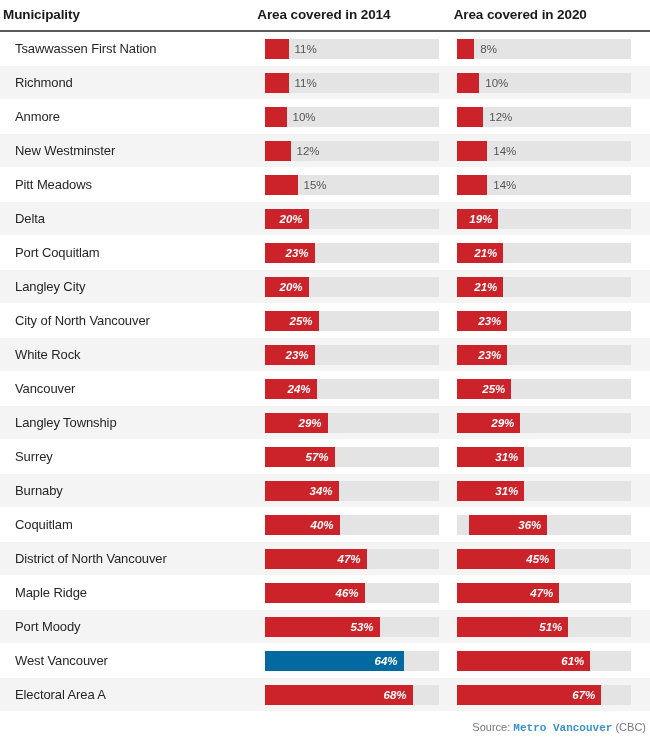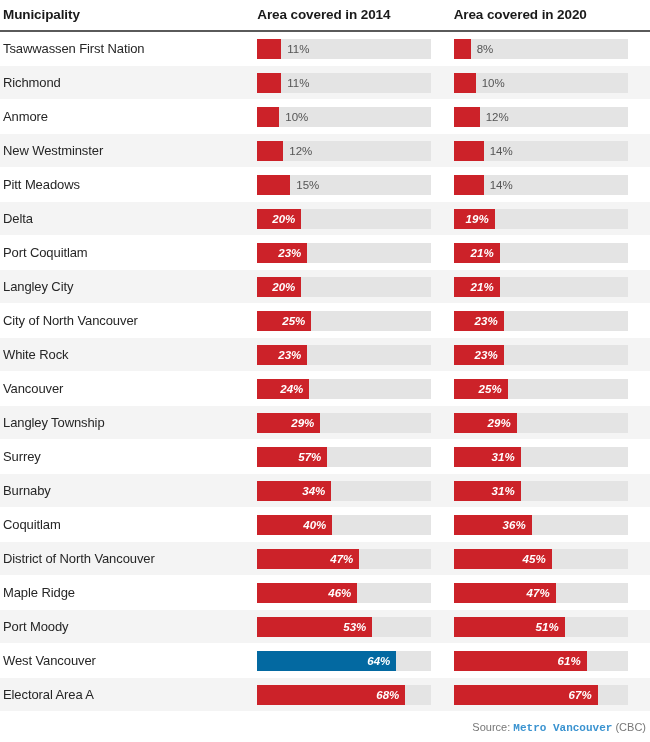--- a/index.html
+++ b/index.html
@@ -48,20 +48,21 @@
 
   
   .rows { width: 650px; }
 
   .row {
     display: flex;
     align-items: center;
     height: 34px;
     box-sizing: border-box;
     border-bottom: 1px solid #ffffff;
+    padding-left: 12px;
   }
   .row.odd  { background: #ffffff; }
   .row.even { background: #f4f4f4; }
 
   .cell-name {
     width: 262px;
     padding-left: 3px;
     box-sizing: border-box;
     font-size: 13px;
     color: #262626;
@@ -381,21 +382,21 @@
         <div class="cell-name">Coquitlam</div>
         <div class="cell-bar">
           <div class="track">
             <div class="bar" style="width: 75px; background: rgb(204, 34, 41);">
               <span class="bar-value-in">40%</span>
             </div>
           </div>
         </div>
         <div class="cell-bar">
           <div class="track">
-            <div class="bar" style="width: 78px; background: rgb(204, 34, 41);">
+            <div class="bar" style="width: 78px; background: rgb(204, 34, 41); margin-left: 12px;">
               <span class="bar-value-in">36%</span>
             </div>
           </div>
         </div>
       </div>
       <div class="row even">
         <div class="cell-name">District of North Vancouver</div>
         <div class="cell-bar">
           <div class="track">
             <div class="bar" style="width: 102px; background: rgb(204, 34, 41);">

